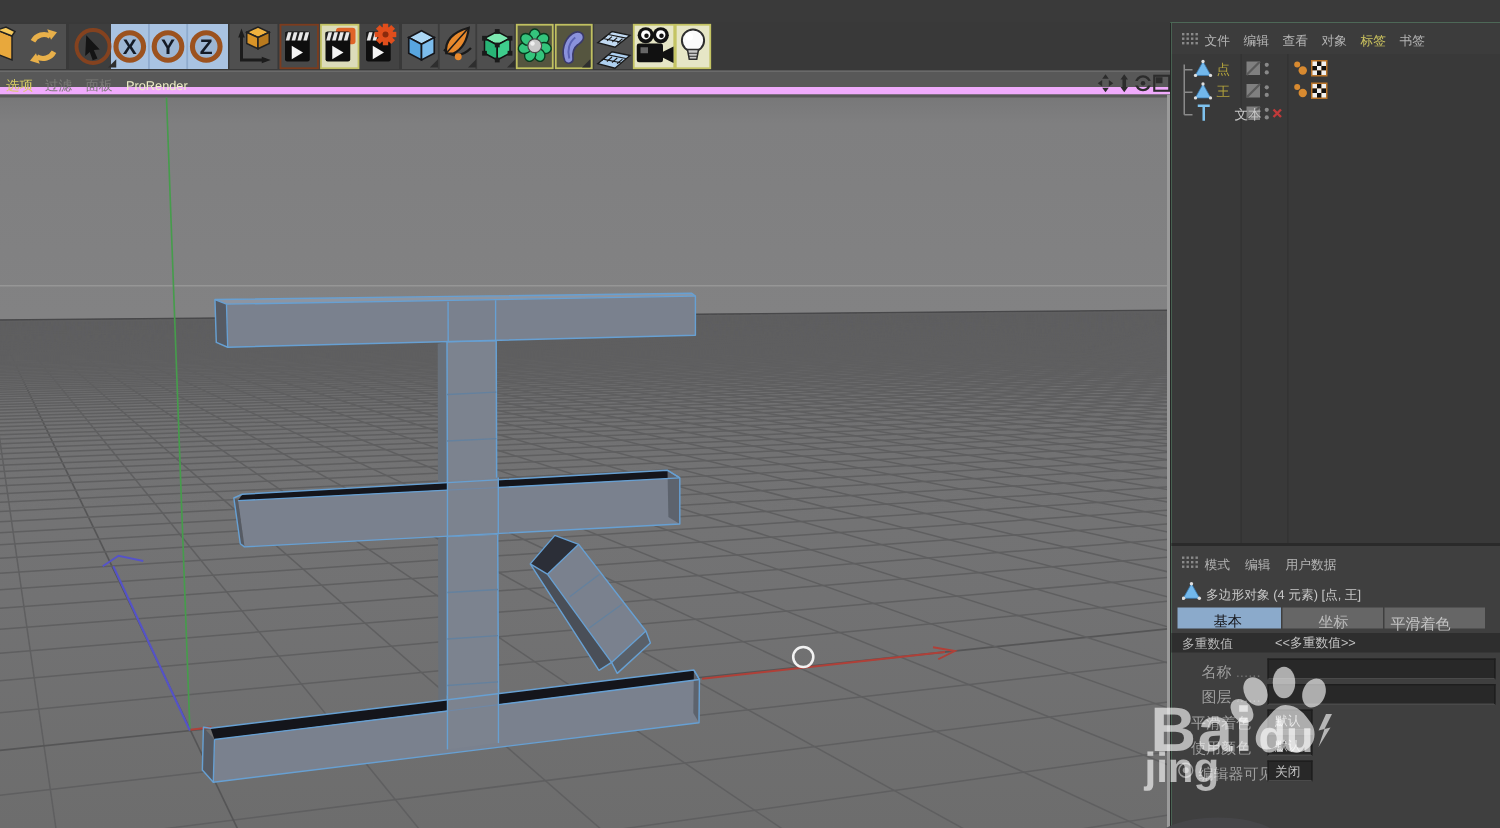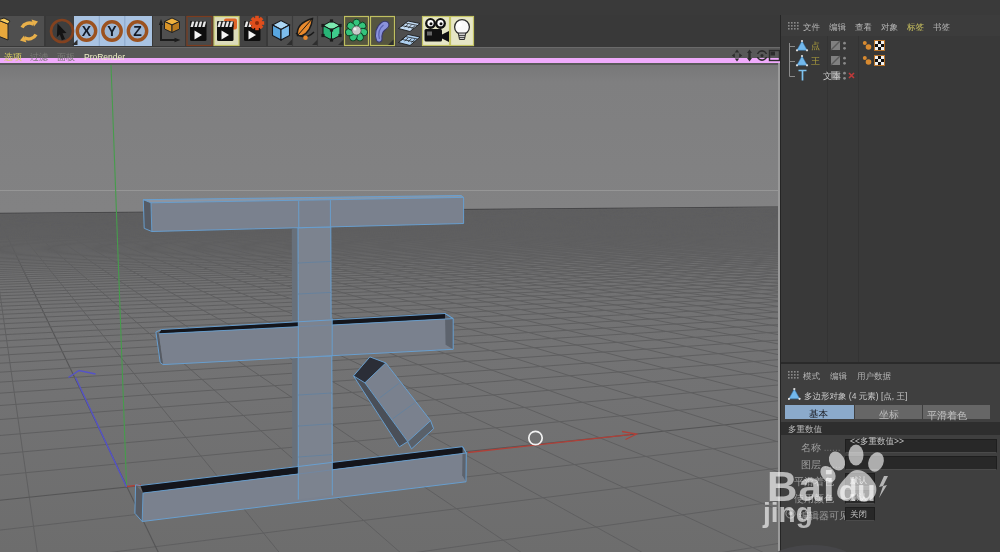--- a/index.html
+++ b/index.html
@@ -1792,21 +1792,21 @@
 <div class="abs" style="left:74px;top:41px;width:67px;height:14px;background:#666"></div>
 <span style="position:absolute;left:98px;top:44px;font-size:10px;color:#bbb">坐标</span>
 <div class="abs" style="left:142px;top:41px;width:67px;height:14px;background:#666"></div>
 <span style="position:absolute;left:146px;top:44.5px;font-size:10px;color:#c4c4c4">平滑着色(Phong)</span>
 
 <div class="abs" style="left:0;top:58px;width:220px;height:13px;background:#2e2e2e"></div>
 <span style="position:absolute;left:7px;top:60px;font-size:8.5px;color:#b8b8b8">多重数值</span>
 
 <span class="flabel" style="left:20px;top:77px">名称 <span style="color:#6e6e6e">......</span></span>
 <div class="field" style="left:64px;top:75px;width:152px"></div>
-<span class="ftext" style="left:69px;top:72px">&lt;&lt;多重数值&gt;&gt;</span>
+<span class="ftext" style="left:69px;top:59px">&lt;&lt;多重数值&gt;&gt;</span>
 <span class="flabel" style="left:20px;top:94px">图层 <span style="color:#6e6e6e">......</span></span>
 <div class="field" style="left:64px;top:92px;width:152px"></div>
 <span class="flabel" style="left:13px;top:111px">平滑着色</span>
 <div class="field" style="left:64px;top:109px;width:30px"></div>
 <span class="ftext" style="left:69px;top:111px">默认</span>
 <span class="flabel" style="left:13px;top:128px">使用颜色</span>
 <div class="field" style="left:64px;top:126px;width:30px"></div>
 <span class="ftext" style="left:69px;top:128px">默认</span>
 <span class="flabel" style="left:18px;top:145px">编辑器可见</span>
 <div class="field" style="left:64px;top:143px;width:30px"></div>

